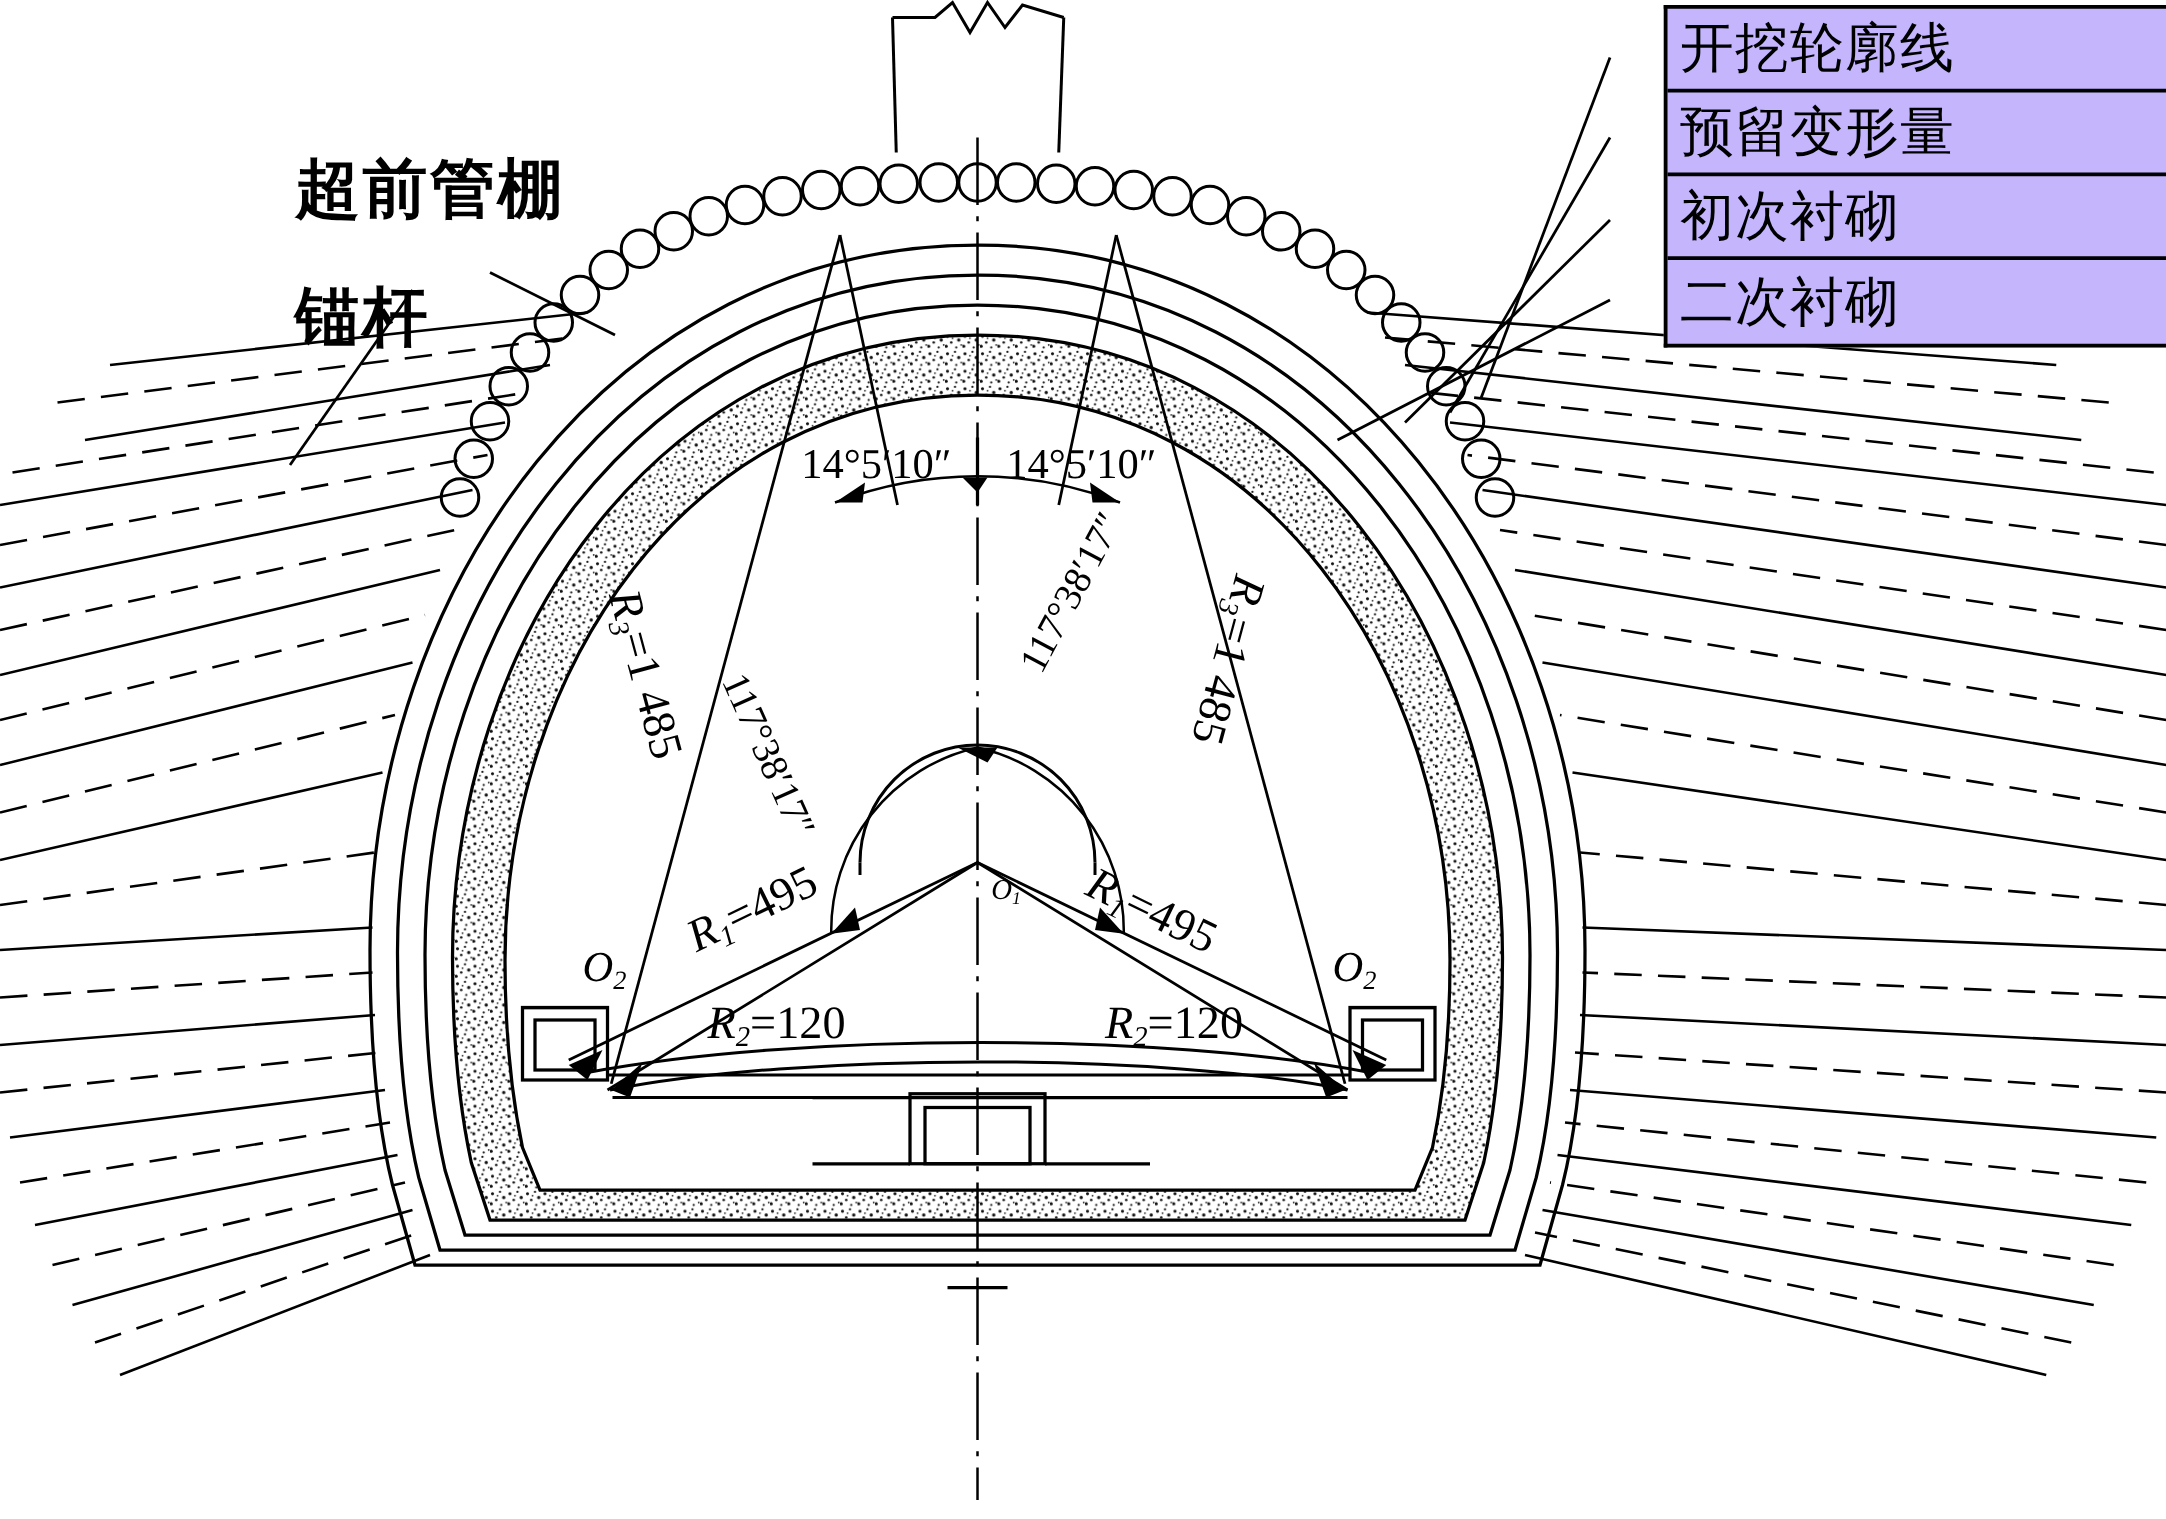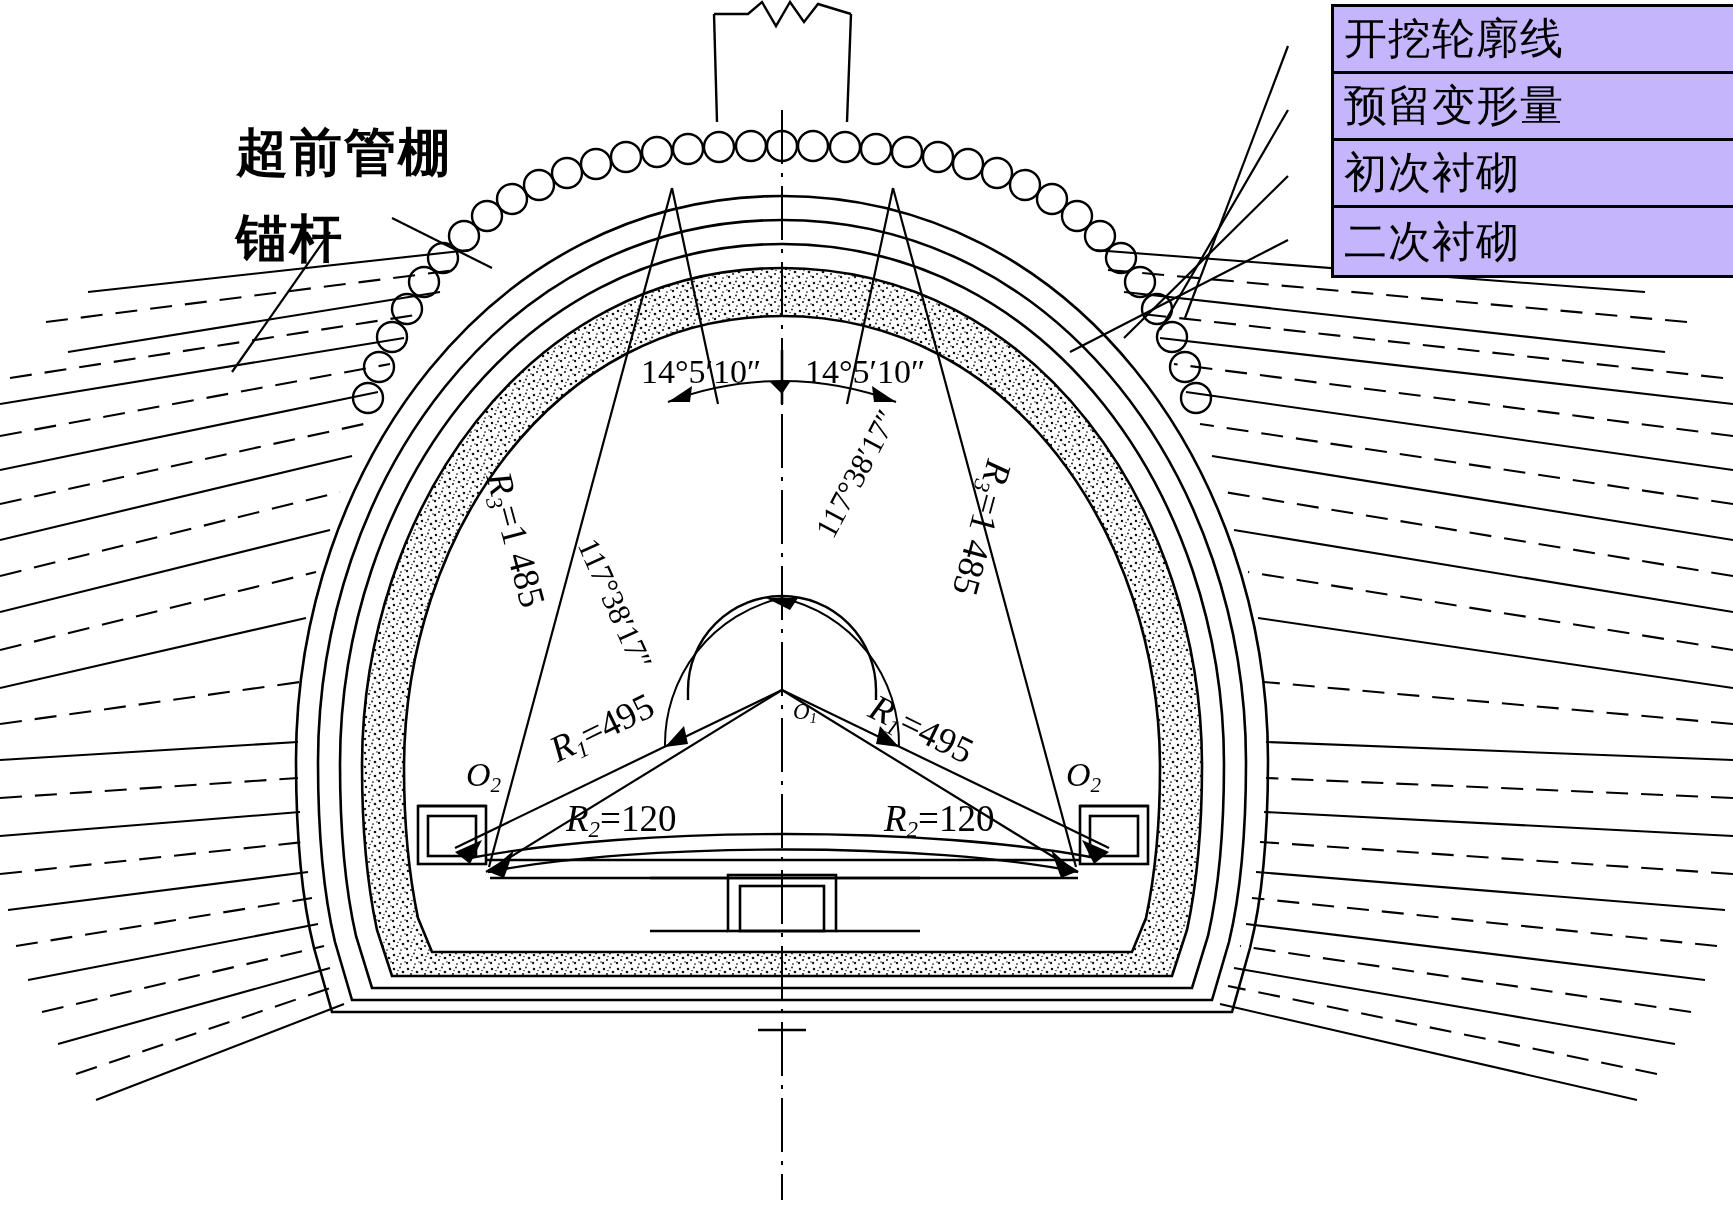--- a/index.html
+++ b/index.html
@@ -285,21 +285,21 @@
 
     <g fill="none" stroke="#000" stroke-width="2.2">
       <line x1="1288" y1="46" x2="1185" y2="318"></line>
       <line x1="1288" y1="110" x2="1160" y2="330"></line>
       <line x1="1288" y1="176" x2="1124" y2="338"></line>
       <line x1="1288" y1="240" x2="1070" y2="352"></line>
     </g>
   </svg>
 
   <div class="lbl cn" style="left:236px;top:126px;font-size:52px;letter-spacing:2px;">超前管棚</div>
-  <div class="lbl cn" style="left:236px;top:212px;font-size:52px;letter-spacing:2px;">锚杆</div>
+  <div class="lbl cn" style="left:236px;top:228px;font-size:52px;letter-spacing:2px;">锚杆</div>
 
   <div class="lbl" style="left:641px;top:355px;font-size:34px;">14°5′10″</div>
   <div class="lbl" style="left:805px;top:355px;font-size:34px;">14°5′10″</div>
 
   <div class="lbl" style="left:516px;top:468px;font-size:37px;transform:rotate(75deg);transform-origin:left top;"><span class="it">R</span><span class="sub">3</span><span>=1 485</span></div>
 
   <div class="lbl" style="left:1018px;top:466px;font-size:37px;transform:rotate(105deg);transform-origin:left top;"><span class="it">R</span><span class="sub">3</span><span>=1 485</span></div>
 
   <div class="lbl" style="left:601px;top:534px;font-size:31px;transform:rotate(66deg);transform-origin:left top;">117°38′17″</div>
 

